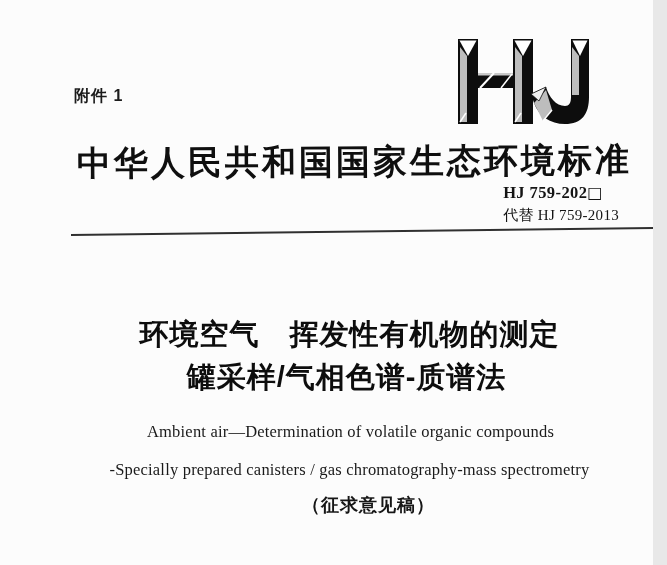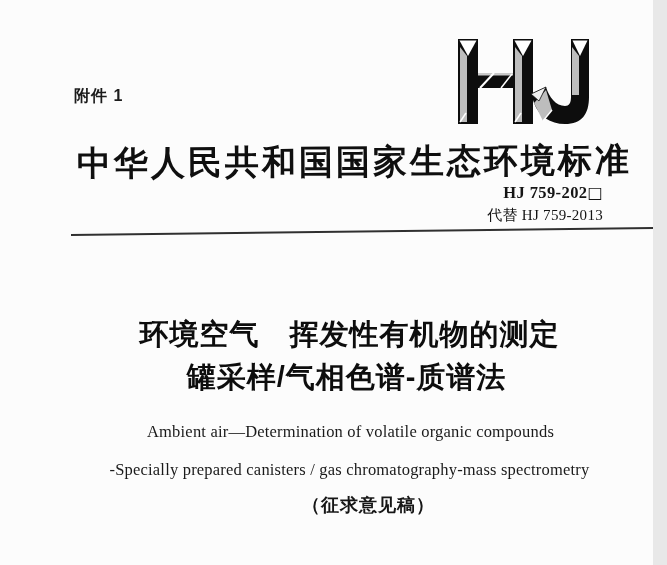--- a/index.html
+++ b/index.html
@@ -29,22 +29,22 @@
     pointer-events:none;
   }
   .org-title {
     position:absolute; left:77px; top:141px;
     font-size:34px; font-weight:600;
     letter-spacing:3px; white-space:nowrap;
     transform:rotate(-0.35deg); transform-origin:left center;
     color:#0f0f0f;
   }
   .std-block {
-    position:absolute; right:50px; top:183px;
-    text-align:right; line-height:1.25;
+    position:absolute; right:34px; top:183px;
+    line-height:1.25;
   }
   .std-number {
     font-size:16.5px; font-weight:600; letter-spacing:0.4px;
     white-space:nowrap;
   }
   .yearbox { font-family:"DejaVu Sans",sans-serif; font-size:16px; font-weight:400; }
   .std-replaces {
     font-size:15px; font-weight:500; letter-spacing:0.3px;
     margin-top:2px; white-space:nowrap;
   }

